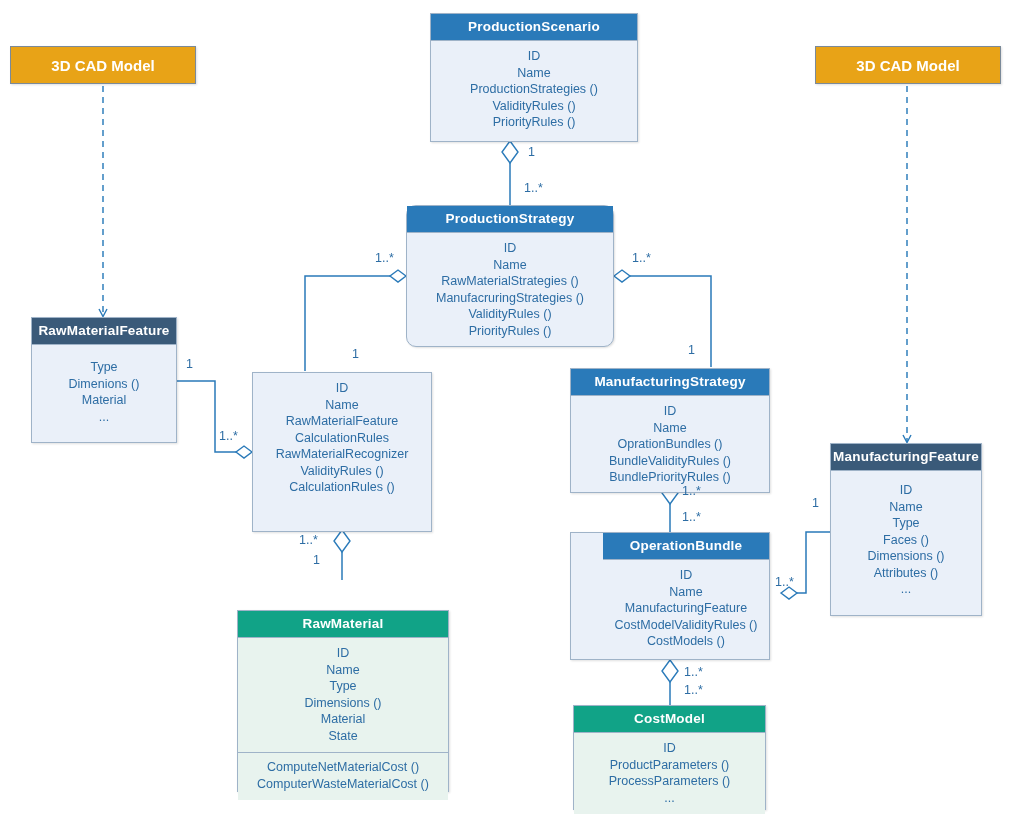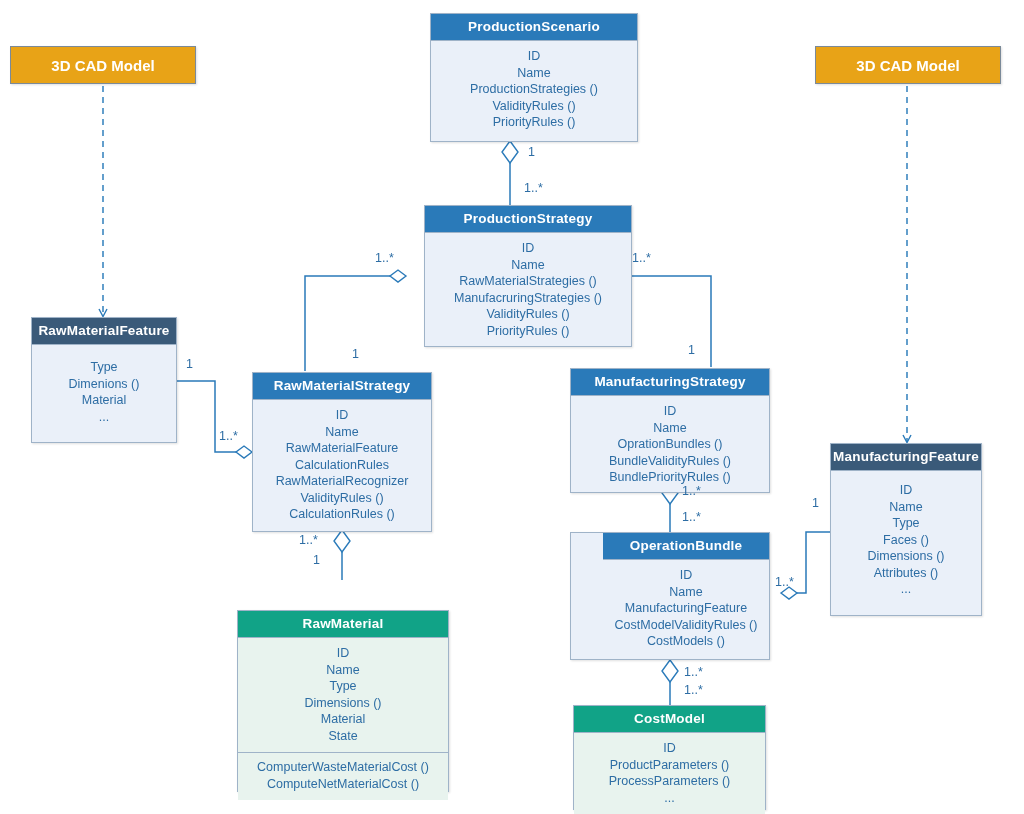--- a/index.html
+++ b/index.html
@@ -168,21 +168,21 @@
     <div class="uml-title blue">ProductionScenario</div>
     <div class="uml-body">
       <div class="attr-line">ID</div>
       <div class="attr-line">Name</div>
       <div class="attr-line">ProductionStrategies ()</div>
       <div class="attr-line">ValidityRules ()</div>
       <div class="attr-line">PriorityRules ()</div>
     </div>
   </div>
 
-  <div class="uml-class" style="left:424px; top:205px; width:208px; height:142px;">
+  <div class="uml-class" style="left:406px; top:205px; width:208px; height:142px;border-radius:10px;">
     <div class="uml-title blue">ProductionStrategy</div>
     <div class="uml-body">
       <div class="attr-line">ID</div>
       <div class="attr-line">Name</div>
       <div class="attr-line">RawMaterialStrategies ()</div>
       <div class="attr-line">ManufacruringStrategies ()</div>
       <div class="attr-line">ValidityRules ()</div>
       <div class="attr-line">PriorityRules ()</div>
     </div>
   </div>
@@ -191,21 +191,20 @@
     <div class="uml-title darkblue">RawMaterialFeature</div>
     <div class="uml-body" style="padding-top:14px;">
       <div class="attr-line">Type</div>
       <div class="attr-line">Dimenions ()</div>
       <div class="attr-line">Material</div>
       <div class="attr-line">...</div>
     </div>
   </div>
 
   <div class="uml-class" style="left:252px; top:372px; width:180px; height:160px;">
-    <div class="uml-title blue">RawMaterialStrategy</div>
     <div class="uml-body">
       <div class="attr-line">ID</div>
       <div class="attr-line">Name</div>
       <div class="attr-line">RawMaterialFeature</div>
       <div class="attr-line">CalculationRules</div>
       <div class="attr-line">RawMaterialRecognizer</div>
       <div class="attr-line">ValidityRules ()</div>
       <div class="attr-line">CalculationRules ()</div>
     </div>
   </div>
@@ -214,22 +213,22 @@
     <div class="uml-title teal">RawMaterial</div>
     <div class="uml-body greenish">
       <div class="attr-line">ID</div>
       <div class="attr-line">Name</div>
       <div class="attr-line">Type</div>
       <div class="attr-line">Dimensions ()</div>
       <div class="attr-line">Material</div>
       <div class="attr-line">State</div>
     </div>
     <div class="uml-ops greenish">
+      <div class="attr-line">ComputeNetMaterialCost ()</div>
       <div class="attr-line">ComputerWasteMaterialCost ()</div>
-      <div class="attr-line">ComputeNetMaterialCost ()</div>
     </div>
   </div>
 
   <div class="uml-class" style="left:570px; top:368px; width:200px; height:125px;">
     <div class="uml-title blue">ManufacturingStrategy</div>
     <div class="uml-body">
       <div class="attr-line">ID</div>
       <div class="attr-line">Name</div>
       <div class="attr-line">OprationBundles ()</div>
       <div class="attr-line">BundleValidityRules ()</div>

